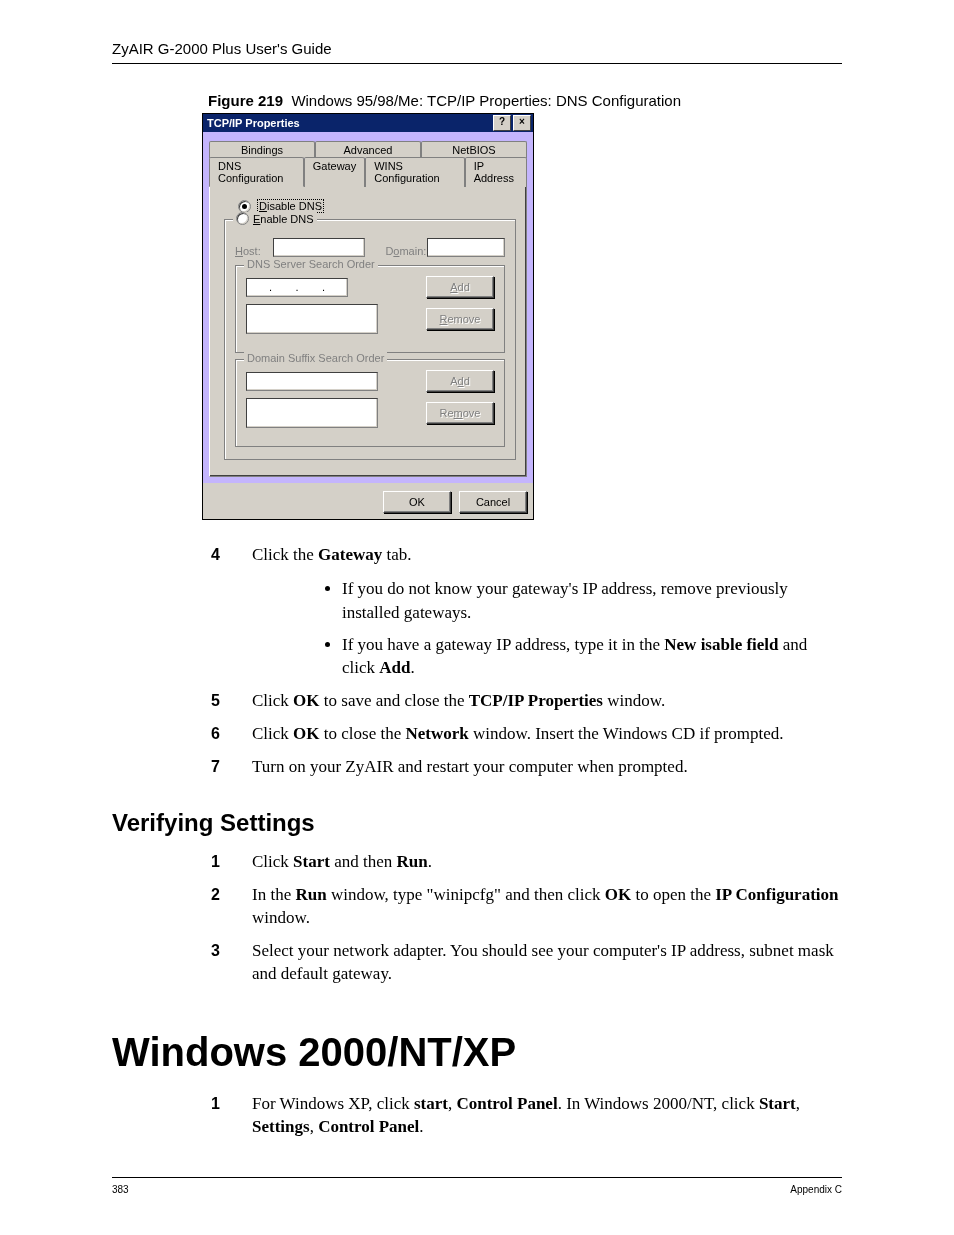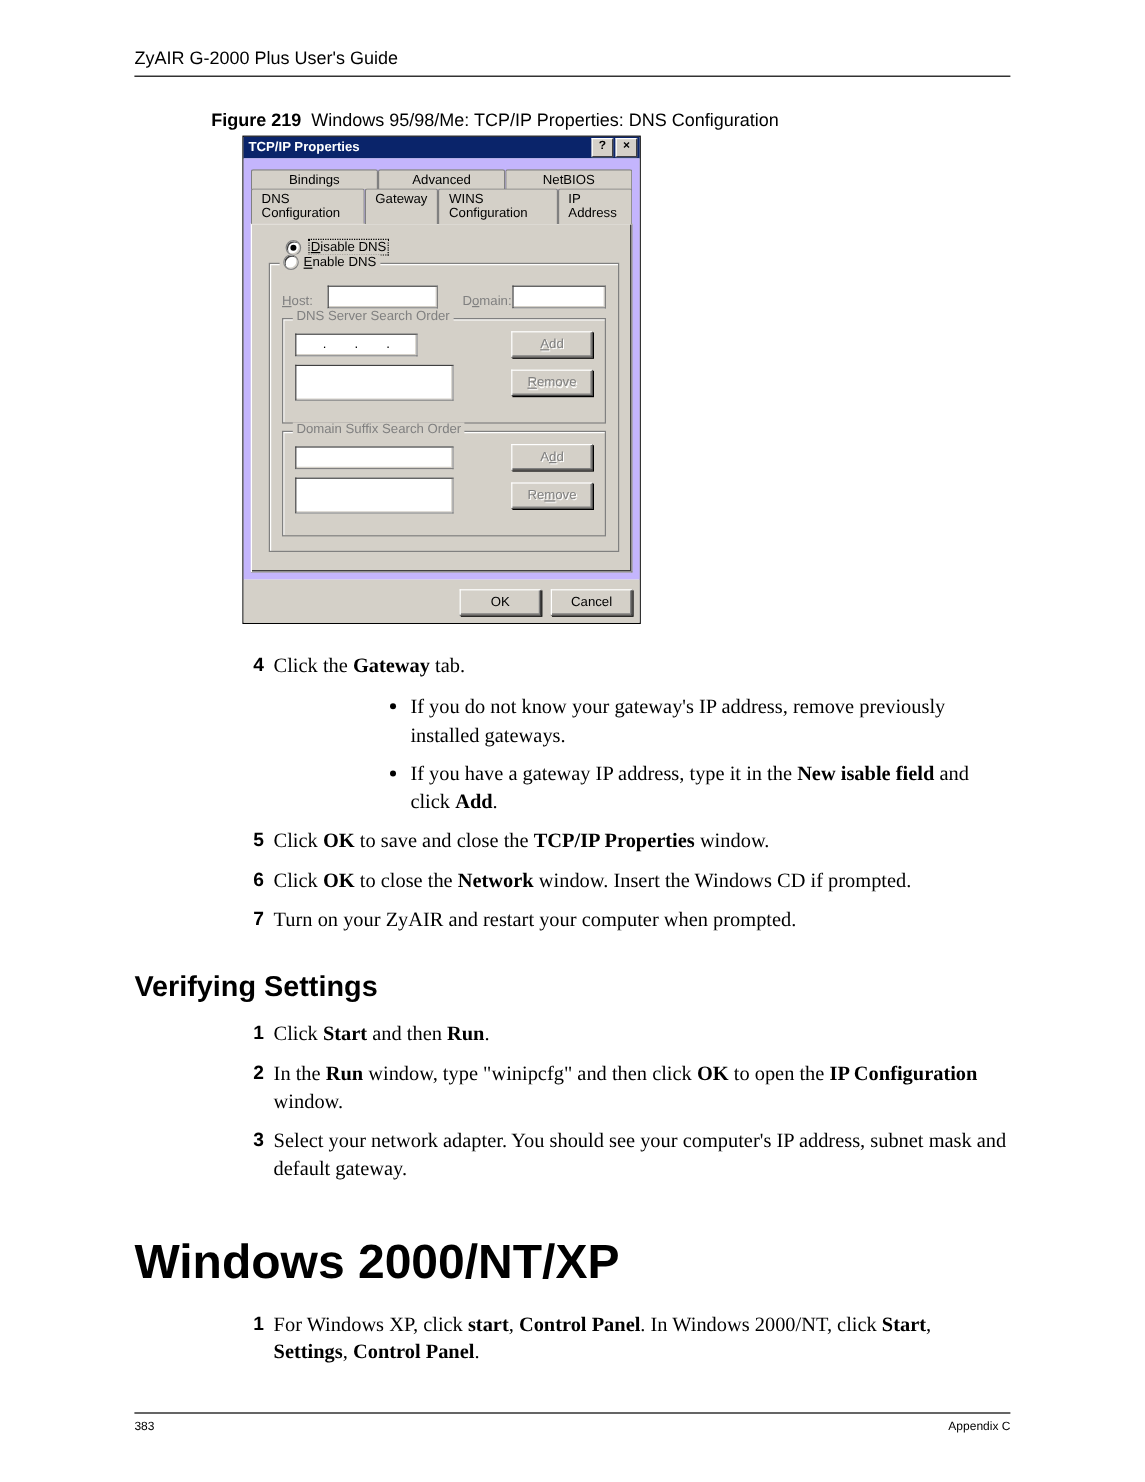--- a/index.html
+++ b/index.html
@@ -19,21 +19,21 @@
   .header-line {
     font-family: Arial, Helvetica, sans-serif;
     font-size: 15px;
     padding-bottom: 6px;
     border-bottom: 1px solid #000;
     margin-bottom: 28px;
   }
   .fig-caption {
     font-family: Arial, Helvetica, sans-serif;
     font-size: 15px;
-    margin: 0 0 4px 64px;
+    margin: 0 0 4px 96px;
   }
   .fig-caption .fig-num { font-weight: bold; }
   
   .win9x {
     font-family: "MS Sans Serif", Tahoma, Arial, sans-serif;
     font-size: 11px;
     color: #000;
     width: 332px;
     margin-left: 90px;
     margin-bottom: 24px;
@@ -157,21 +157,21 @@
   .grp-row { display:flex; align-items:center; gap: 20px; margin-bottom: 6px; }
   .footer9x {
     display:flex; justify-content:flex-end; gap: 8px; padding: 8px 6px 6px 0;
     background:#d4d0c8;
   }
   
   .step {
     display:flex; margin: 0 0 10px 90px; font-size: 17px; line-height: 1.35;
   }
   .step .num { width: 18px; text-align:right; margin-right: 8px; font-family: Arial, sans-serif; font-weight: bold; font-size: 16px; }
-  .step .txt { flex:1; }
+  .step .txt { flex:1;margin-left:24px; }
   ul.bul { margin: 4px 0 10px 230px; padding: 0; font-size: 17px; line-height:1.4; }
   ul.bul li { margin-bottom: 8px; }
   .h2 {
     font-family: Arial, Helvetica, sans-serif;
     font-weight: bold;
     font-size: 24px;
     margin: 30px 0 14px 0;
   }
   .h1 {
     font-family: Arial, Helvetica, sans-serif;

